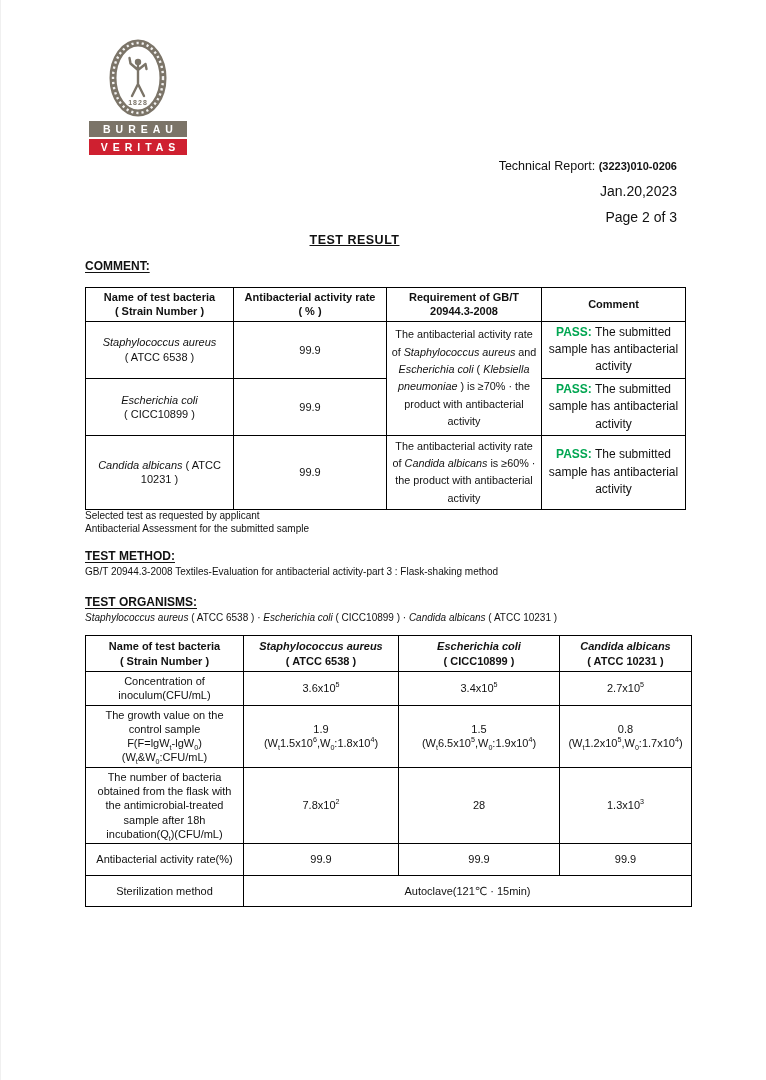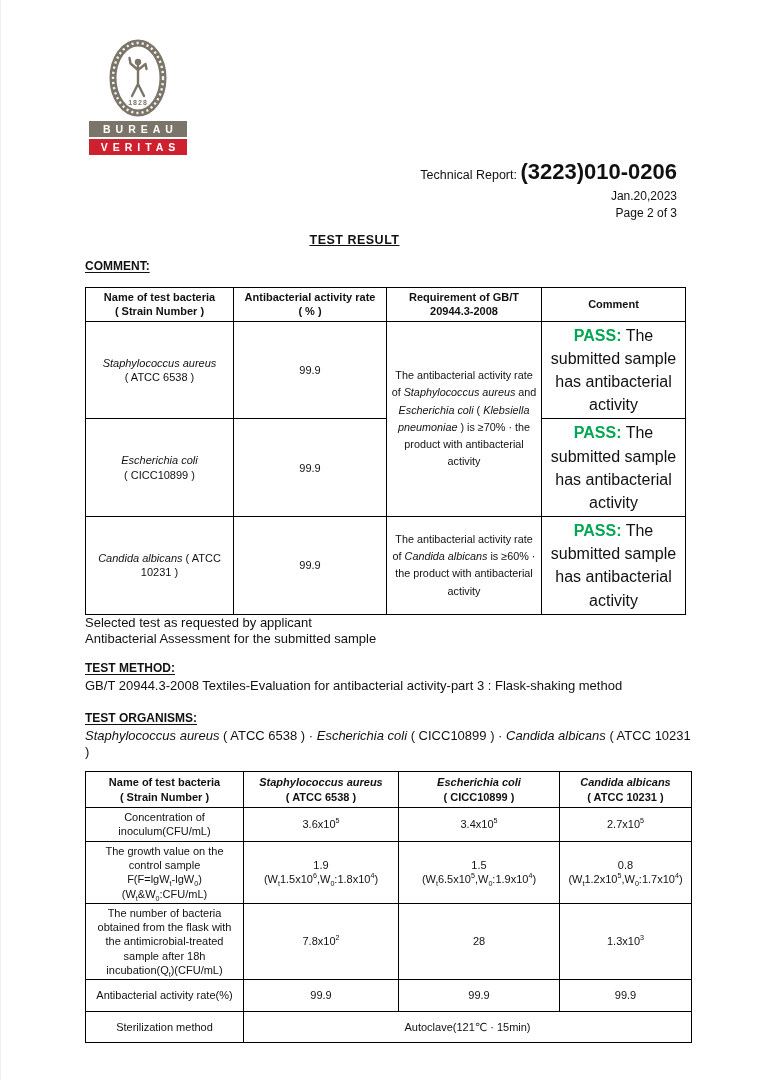--- a/index.html
+++ b/index.html
@@ -19,39 +19,39 @@
   
   .logo{position:absolute;top:38px;left:88px;width:98px;}
   .emblem{display:block;margin:0 auto 3px auto;}
   .logo-box{width:98px;height:16px;display:flex;align-items:center;justify-content:center;
     color:#fff;font-weight:bold;font-size:10.5px;letter-spacing:5px;text-indent:5px;}
   .logo-box.gray{background:var(--logo-gray);margin-bottom:2px;}
   .logo-box.red{background:var(--logo-red);}
   
   .report-head{position:absolute;top:158px;right:31px;text-align:right;line-height:1.3;}
   .report-head .l1{font-size:12.5px;}
-  .report-head .l1 b{font-size:22px;}
-  .report-head .l2,.report-head .l3{font-size:12px;margin-top:2px;}
+  .report-head .l1 b{font-size:11px;}
+  .report-head .l2,.report-head .l3{font-size:14px;margin-top:8px;}
   
   .doc-title{position:absolute;top:233px;left:0;width:100%;text-align:center;
     font-weight:bold;font-size:12.5px;text-decoration:underline;letter-spacing:.5px;}
   .content{position:absolute;top:259px;left:84px;width:606px;}
   .section-heading{font-weight:bold;font-size:12px;text-decoration:underline;
     text-underline-offset:2px;margin-bottom:3px;}
-  .plain-line{font-size:13px;line-height:1.25;}
+  .plain-line{font-size:10px;line-height:1.25;}
   
   table{border-collapse:collapse;table-layout:fixed;}
   td,th{border:1px solid #000;text-align:center;vertical-align:middle;
     padding:2px 4px;font-size:11px;line-height:1.3;}
   th{font-weight:bold;}
   .blk{display:block;}
   .t1{width:600px;margin-top:14px;}
   .t1 .r-hdr{height:33px;} .t1 .r1{height:48px;} .t1 .r2{height:54px;} .t1 .r3{height:64px;}
   .t1 .req{line-height:1.6;font-size:10.8px;}
-  .pass-cell{line-height:1.45;font-size:16px;}
+  .pass-cell{line-height:1.45;font-size:12px;}
   .pass{color:var(--pass-green);font-weight:bold;}
   .t2{width:606px;margin-top:11px;}
   .t2 .r-hdr{height:36px;} .t2 .r-conc{height:30px;} .t2 .r-grow{height:52px;}
   .t2 .r-num{height:68px;} .t2 .r-rate{height:17px;} .t2 .r-ster{height:19px;}
   .t2 .r-rate td,.t2 .r-ster td{padding:8px 4px;}
   sub,sup{font-size:0.65em;line-height:0;}
   i{font-style:italic;}
   .bi{font-style:italic;}
   .gap-12{margin-top:12px;} .gap-14{margin-top:14px;} .gap-16{margin-top:16px;}
 </style>

